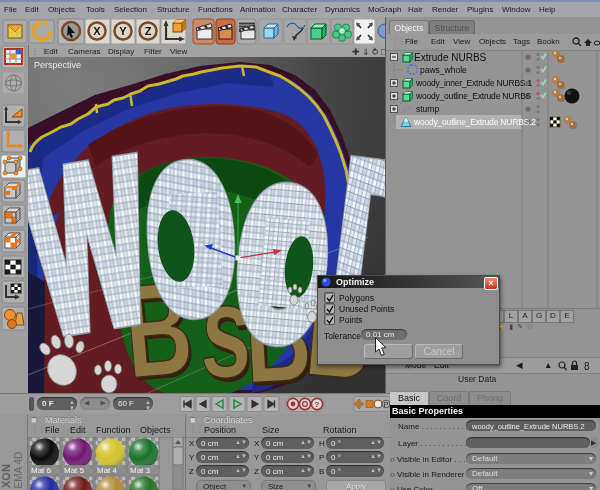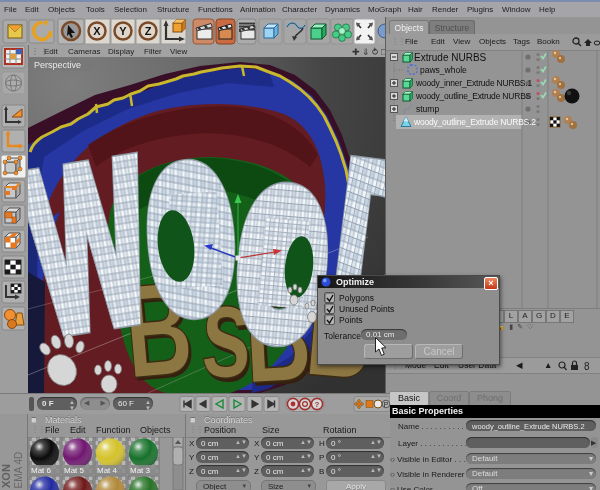--- a/index.html
+++ b/index.html
@@ -574,21 +574,21 @@
         <span class="abs" style="left:70px;width:12px;height:11px;border:1px solid #777;background:#a2a2a2;text-align:center">E</span>
       </div>
     </div>
 
     <div class="abs" style="left:100px;top:306px;width:115px;height:11px;font-size:7px;color:#444;letter-spacing:4px;">▩🔒▮✎♡</div>
 
     <div class="abs" style="left:0;top:340px;width:215px;height:15px;background:#9b9b9b;border-top:1px solid #828282;border-bottom:1px solid #828282;font-size:8.5px;color:#1a1a1a;">
       <span class="abs" style="left:5px;top:3px;color:#777;font-size:8px;letter-spacing:-1px">⋮⋮⋮</span>
       <span class="abs" style="left:19px;top:2px;">Mode</span>
       <span class="abs" style="left:48px;top:2px;">Edit</span>
-      <span class="abs" style="left:72px;top:2px;">User Data</span>
+      <span class="abs" style="left:72px;top:16px;">User Data</span>
       <span class="abs" style="left:130px;top:2px;">◀</span>
       <span class="abs" style="left:158px;top:2px;">▲</span>
       <svg class="abs" style="left:172px;top:2px" width="40" height="12" viewBox="0 0 40 12">
         <circle cx="4" cy="5" r="3" fill="none" stroke="#222" stroke-width="1.2"></circle>
           <line x1="6.2" y1="7.2" x2="8.5" y2="10" stroke="#222" stroke-width="1.2"></line>
         <rect x="13" y="5" width="7" height="5" fill="#222"></rect>
           <path d="M14.5,5 v-2 a2,2 0 0 1 4,0 v2" fill="none" stroke="#222" stroke-width="1.2"></path>
         <text x="26" y="10" font-size="10" fill="#222" font-family="Liberation Sans,sans-serif">8</text>
       </svg>
     </div>

